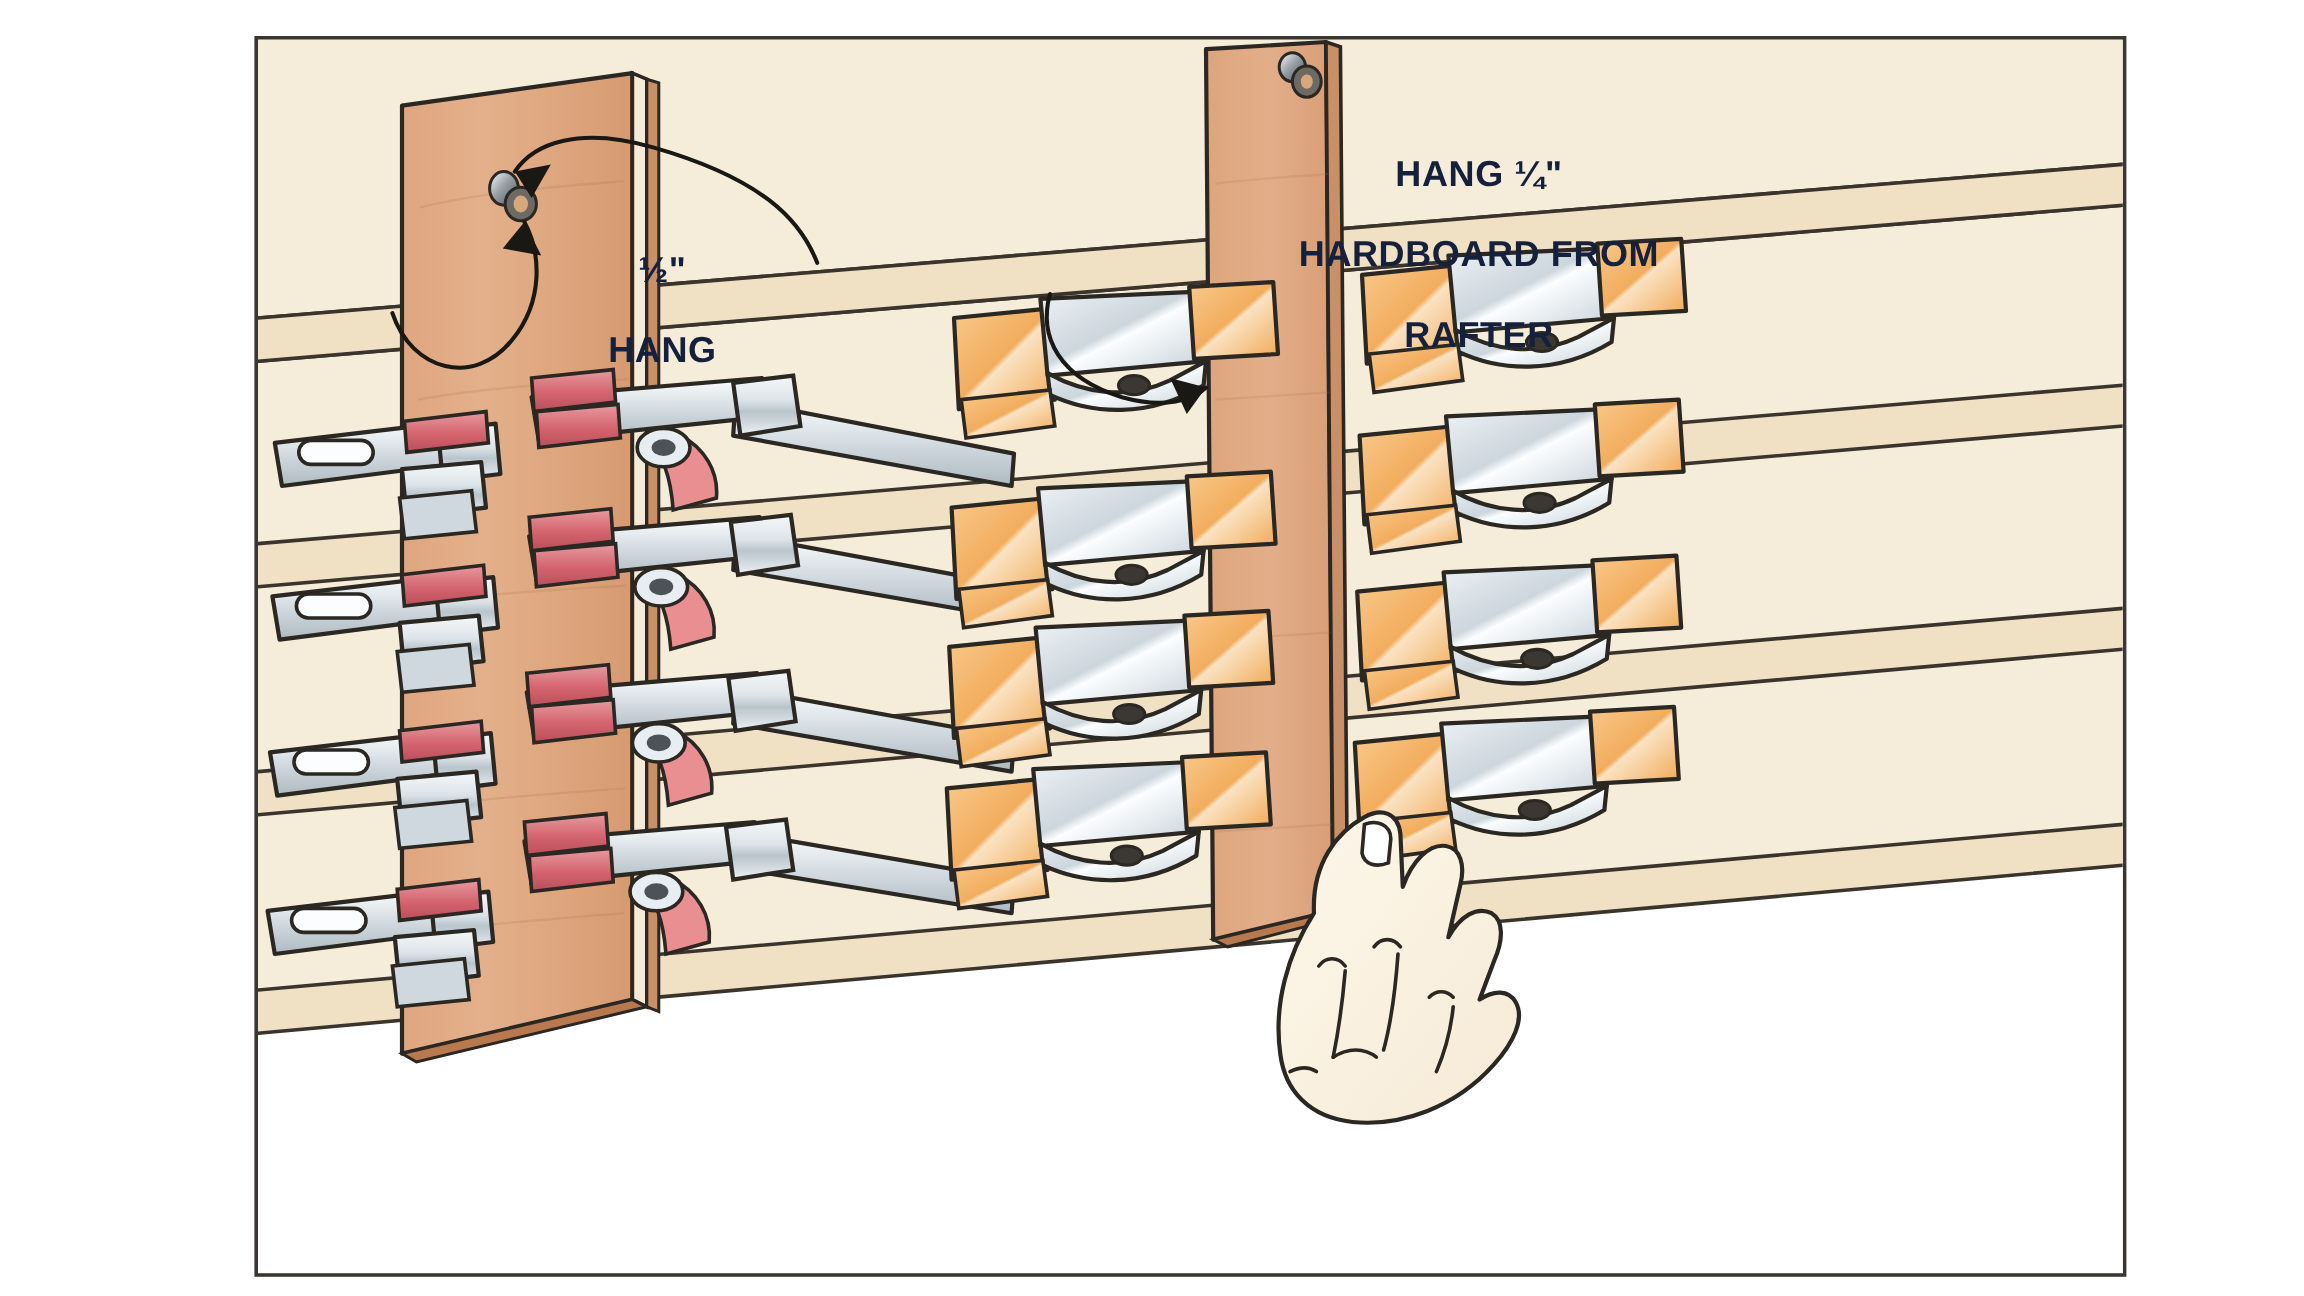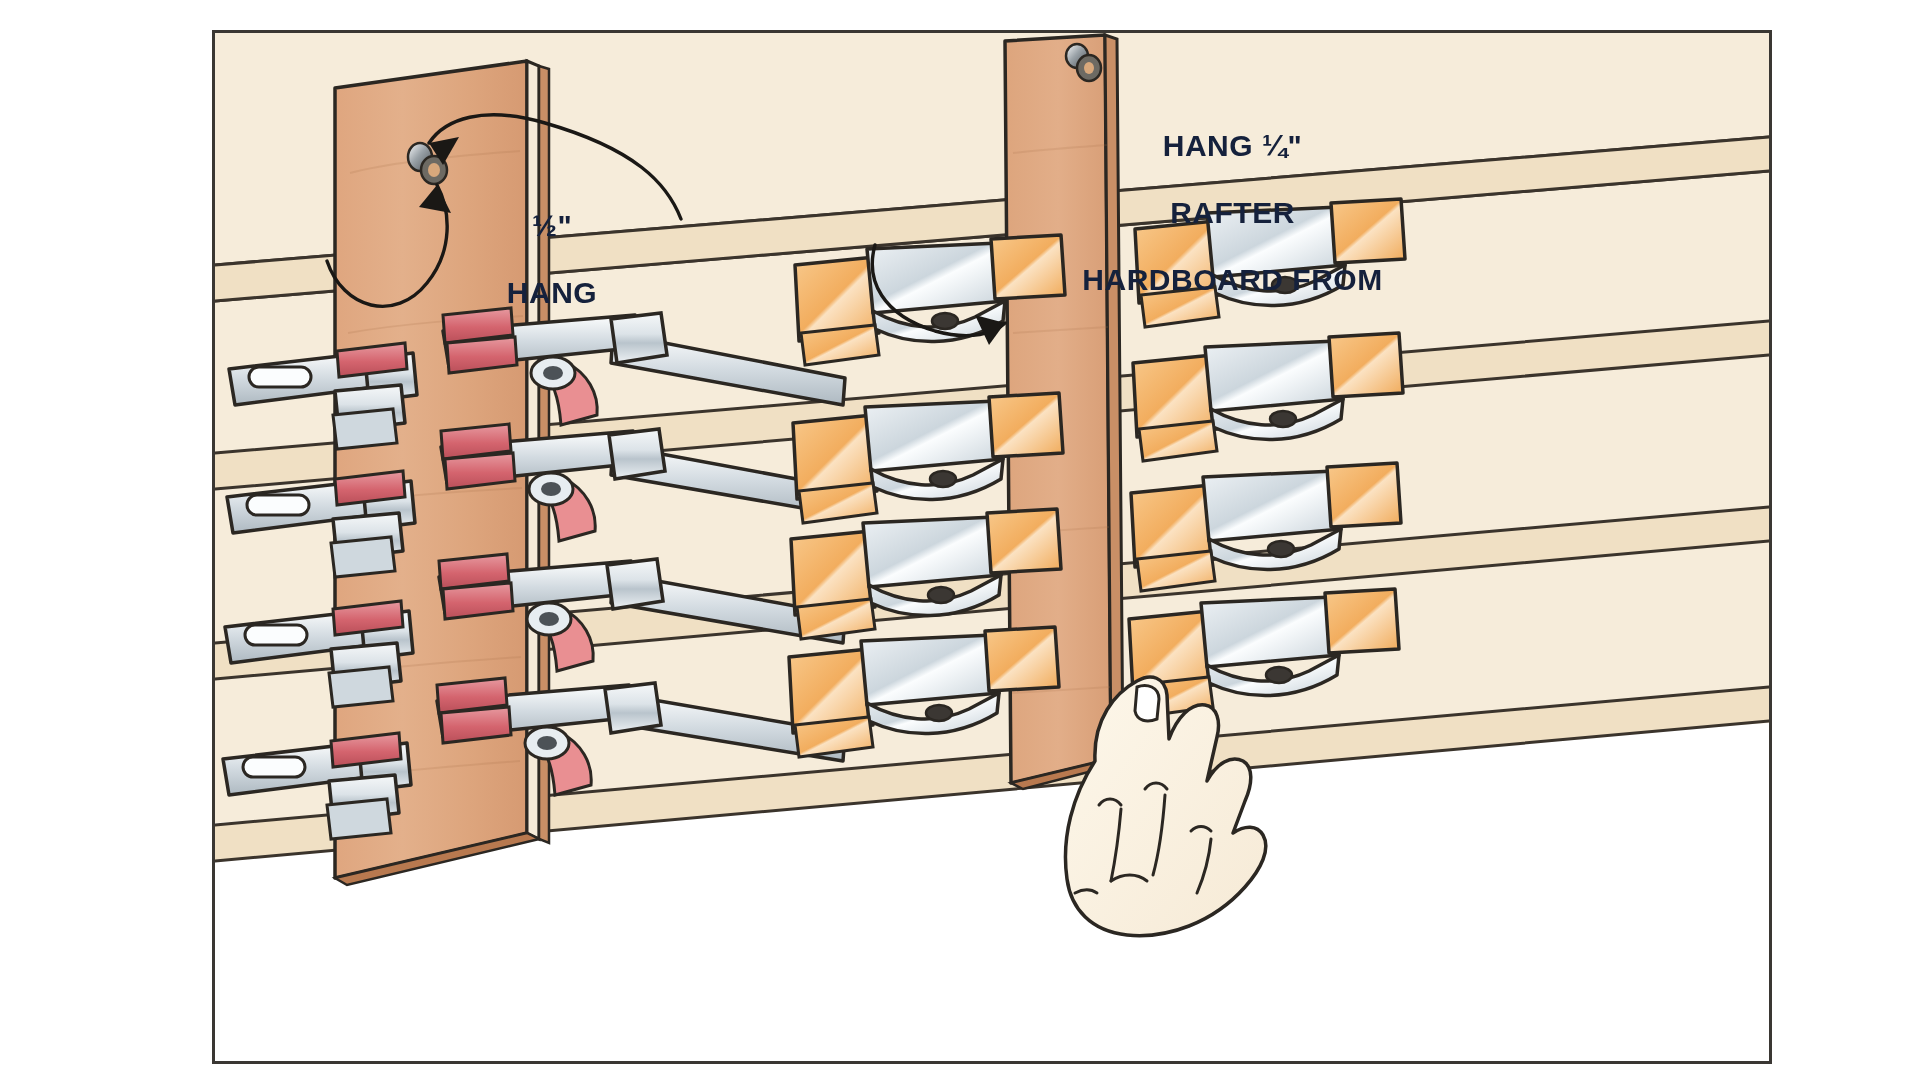--- a/index.html
+++ b/index.html
@@ -366,18 +366,18 @@
     </svg>
 
     <div class="lbl" id="lbl-hole">
       <div>½"</div>
       <div>HANG</div>
     </div>
 
 
     <div class="lbl" id="lbl-hang">
       <div>HANG ¼"</div>
+      <div>HARDBOARD FROM</div>
       <div>RAFTER</div>
-      <div>HARDBOARD FROM</div>
     </div>
 
   </div>
 </div>
 
 </body></html>

